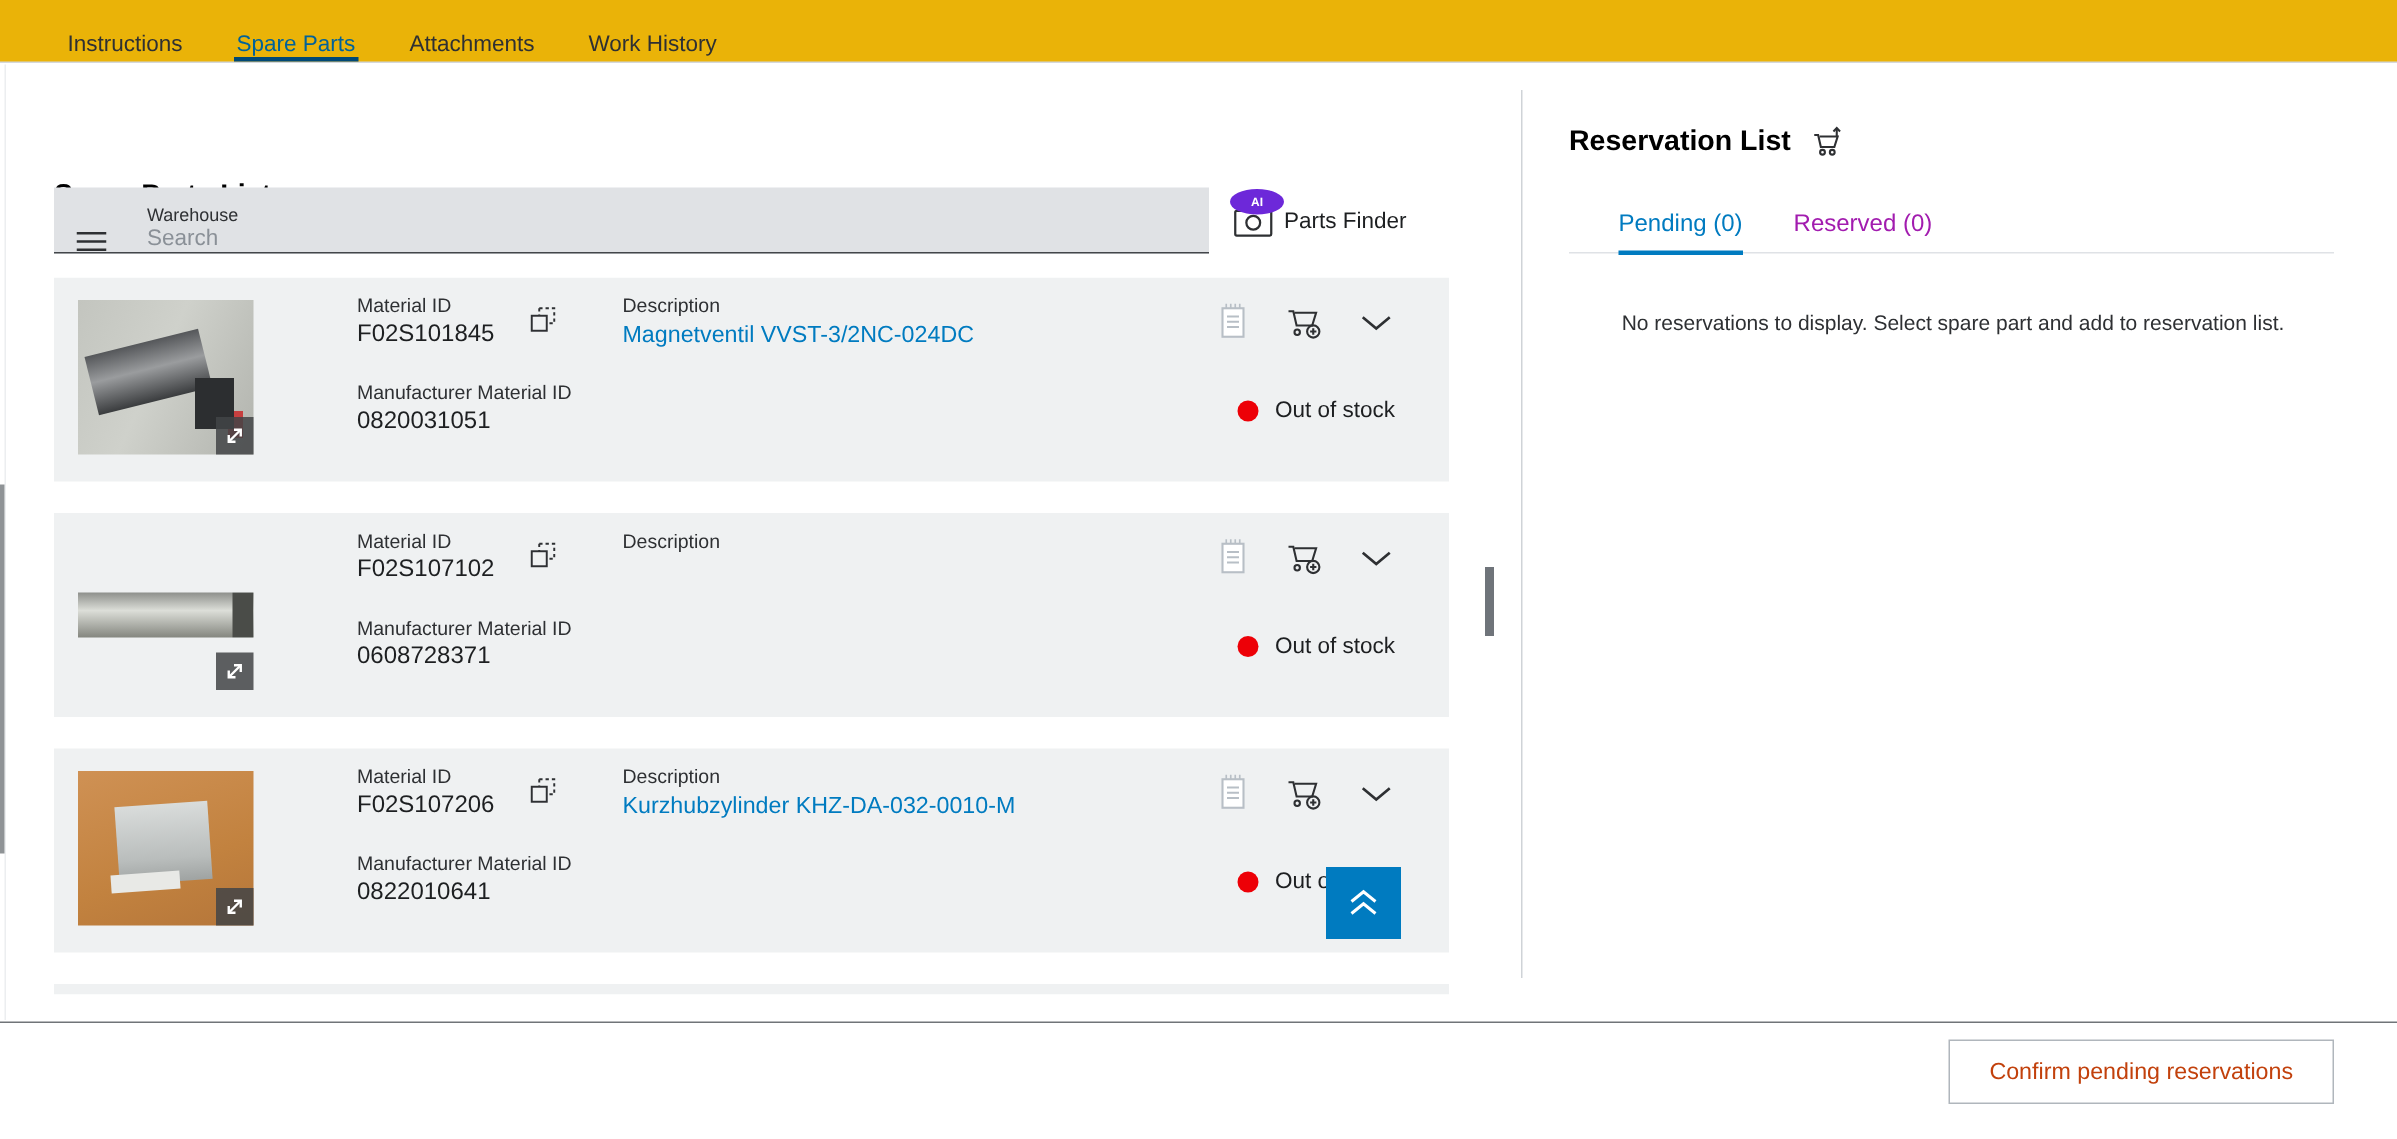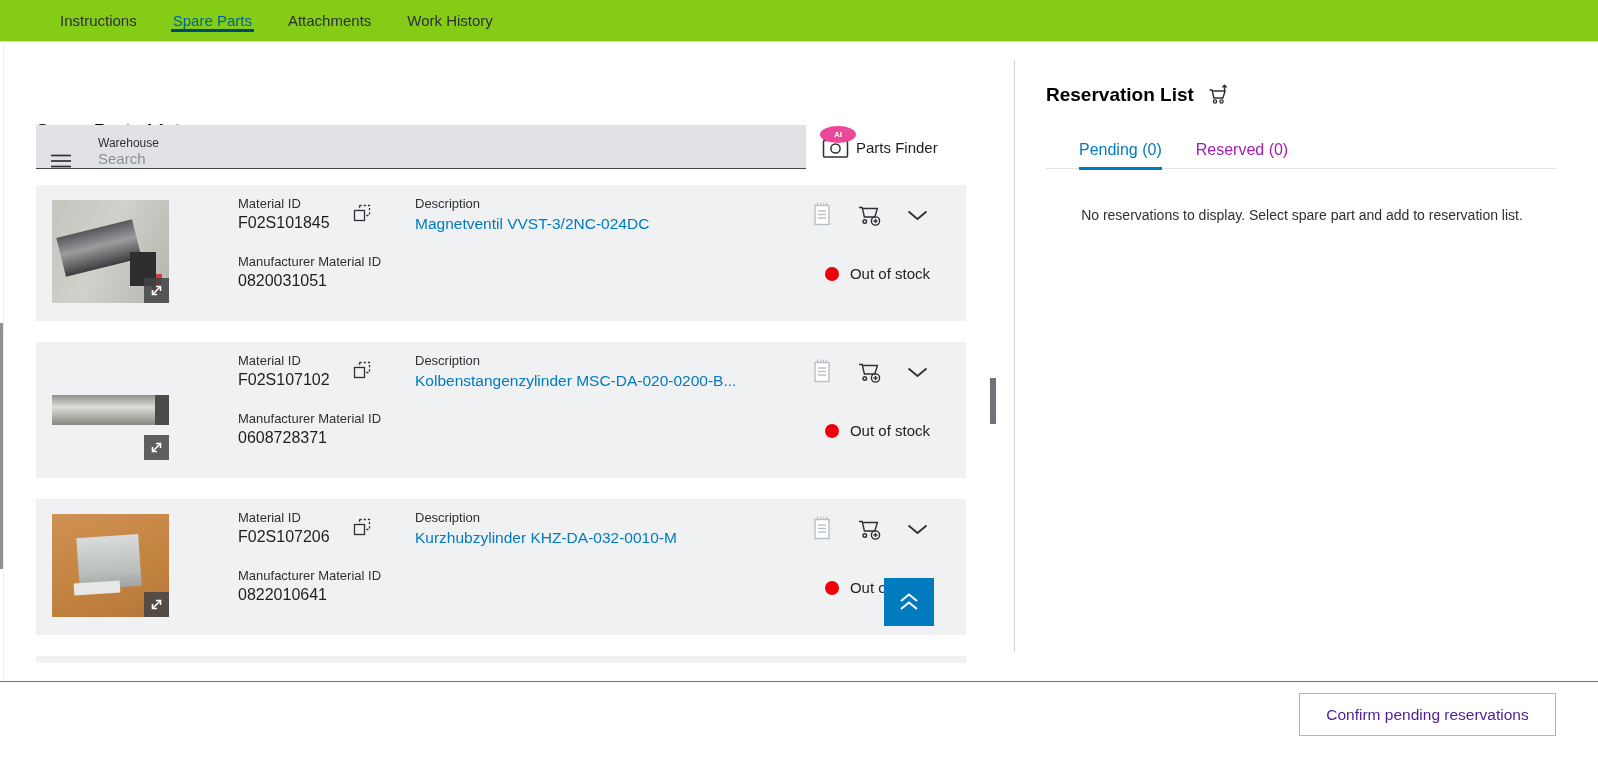--- a/index.html
+++ b/index.html
@@ -1,39 +1,39 @@
 <!DOCTYPE html>
 <html><head>
 <meta charset="utf-8">
 <style>
   * { margin:0; padding:0; box-sizing:border-box; }
   html,body { width:1598px; height:759px; background:#fff; font-family:"Liberation Sans", sans-serif; color:#1d1f21; }
   .page { position:relative; width:1598px; height:759px; overflow:hidden; background:#fff; }
 
   
-  .tabbar { position:absolute; top:0; left:0; width:100%; height:42px; background:#84cc16; border-bottom:1px solid #d4d8dc; display:flex; align-items:center; padding-left:58px; gap:32px; }
+  .tabbar { position:absolute; top:0; left:0; width:100%; height:42px; background:#eab308; border-bottom:1px solid #d4d8dc; display:flex; align-items:flex-end; padding-left:43px; gap:32px; }
   .toptab { display:flex; align-items:center; font-size:15px; color:#2e3033; padding:3px 2px 0 2px; border-bottom:3px solid transparent; cursor:pointer; white-space:nowrap; }
   .toptab.active { color:#00629a; border-bottom-color:#004975; }
 
   
   .left-track { position:absolute; left:3px; top:43px; width:1px; height:637px; background:#eceef0; }
   .left-thumb { position:absolute; left:0; top:323px; width:3px; height:246px; background:#8f9396; }
 
   
   .sp-title { position:absolute; left:36px; top:84px; font-size:19px; font-weight:bold; color:#000;margin-top:36px; }
   .searchbar { position:absolute; left:36px; top:125px; width:770px; height:44px; background:#e0e2e5; border-bottom:1px solid #43464a; display:flex; align-items:flex-end; }
   .burger { width:20px; height:14px; margin:0 0 0 15px; flex:none; cursor:pointer; }
   .search-stack { margin-left:27px; display:flex; flex-direction:column; justify-content:center; }
   .search-label { font-size:12px; color:#2e3033; line-height:14px; }
   .search-input { border:none; background:transparent; outline:none; font-size:15px; font-family:"Liberation Sans",sans-serif; color:#1d1f21; width:600px; line-height:18px; padding:0; }
   .search-input::placeholder { color:#8a9097; }
 
   .parts-finder { position:absolute; left:822px; top:131px; height:32px; display:flex; align-items:center; gap:7px; cursor:pointer; background:none; border:none; font-family:"Liberation Sans",sans-serif; }
   .pf-icon-wrap { position:relative; width:27px; height:24px; }
-  .ai-badge { position:absolute; top:-9px; right:-7px; width:36px; height:17px; border-radius:50%; background:#ec4899; color:#fff; font-size:8px; font-weight:bold; display:flex; align-items:center; justify-content:center; }
+  .ai-badge { position:absolute; top:-9px; right:-7px; width:36px; height:17px; border-radius:50%; background:#6d28d9; color:#fff; font-size:8px; font-weight:bold; display:flex; align-items:center; justify-content:center; }
   .pf-label { font-size:15px; color:#1d1f21; }
 
   .rows { position:absolute; left:36px; top:185px; width:930px; height:478px; overflow:hidden; }
   .part-row { position:absolute; left:0; width:930px; height:136px; background:#eff1f2; }
   .part-row.r0 { top:0; } .part-row.r1 { top:157px; } .part-row.r2 { top:314px; }
   .row-sliver { position:absolute; left:0; top:471px; width:930px; height:7px; background:#eff1f2; }
 
   .thumb { position:absolute; left:16px; top:15px; width:117px; height:103px; }
   .photo { position:absolute; left:0; top:0; width:117px; height:103px; overflow:hidden; }
   .photo.p0 { background:linear-gradient(115deg,#c3c5bf 0%,#cfd1cb 45%,#b2b4ae 100%); }
@@ -74,21 +74,21 @@
   .res-title { font-size:19px; font-weight:bold; color:#000; }
   .res-tabs { position:absolute; left:1046px; top:131px; width:510px; height:38px; border-bottom:1px solid #dfe2e6; display:flex; align-items:center; padding-left:33px; gap:34px; }
   .res-tab { position:relative; height:38px; display:flex; align-items:center; font-size:16px; color:#a21caf; cursor:pointer; white-space:nowrap; }
   .res-tab.active { color:#007bc0; }
   .res-tab.active::after { content:""; position:absolute; left:0; right:0; bottom:-1px; height:3px; background:#007bc0; }
   .res-empty { position:absolute; left:1046px; top:203px; width:512px; text-align:center; font-size:14px; line-height:24px; color:#2e3033; }
 
   
   .footer { position:absolute; left:0; top:681px; width:100%; height:78px; background:#fff; border-top:1px solid #707478; }
   .btn-primary { position:absolute; left:1139px; top:11px; width:142px; height:43px; background:#007bc0; color:#fff; border:none; font-size:15.5px; font-family:"Liberation Sans",sans-serif; cursor:pointer; }
-  .btn-disabled { position:absolute; left:1299px; top:11px; width:257px; height:43px; background:#fff; color:#4c1d95; border:1px solid #b0b6bc; font-size:15.5px; font-family:"Liberation Sans",sans-serif; }
+  .btn-disabled { position:absolute; left:1299px; top:11px; width:257px; height:43px; background:#fff; color:#c2410c; border:1px solid #b0b6bc; font-size:15.5px; font-family:"Liberation Sans",sans-serif; }
 </style>
 </head>
 <body>
 
 <div class="page">
 
   <nav class="tabbar">
     <div class="toptab">Instructions</div>
     <div class="toptab active">Spare Parts</div>
     <div class="toptab">Attachments</div>
@@ -213,21 +213,20 @@
             <rect x="7.5" y="2.5" width="10" height="10" stroke-dasharray="2.2,2"></rect>
             <rect x="2.5" y="7.5" width="10" height="10" fill="#eff1f2"></rect>
           </svg>
       </button>
       <div class="mfr-block">
         <div class="fld-label">Manufacturer Material ID</div>
         <div class="fld-value">0608728371</div>
       </div>
       <div class="col-desc">
         <div class="fld-label">Description</div>
-        <a class="desc-link">Kolbenstangenzylinder MSC-DA-020-0200-B...</a>
       </div>
       <div class="row-icons">
         <button class="icon-btn" disabled="">
           <svg width="22" height="28" viewBox="0 0 22 28" fill="none" stroke="#b8bfc6" stroke-width="1.4">
               <rect x="4" y="4.5" width="14" height="19" fill="#fff"></rect>
               <g stroke-width="1.1">
                 <line x1="6.5" y1="1.5" x2="6.5" y2="4.5"></line>
                 <line x1="9.5" y1="1.5" x2="9.5" y2="4.5"></line>
                 <line x1="12.5" y1="1.5" x2="12.5" y2="4.5"></line>
                 <line x1="15.5" y1="1.5" x2="15.5" y2="4.5"></line>

